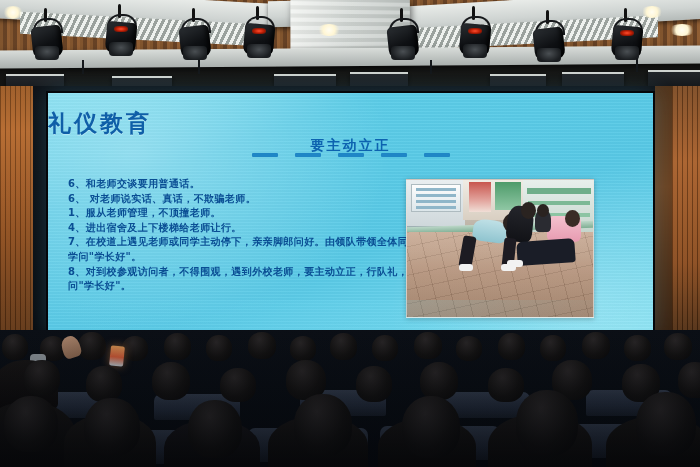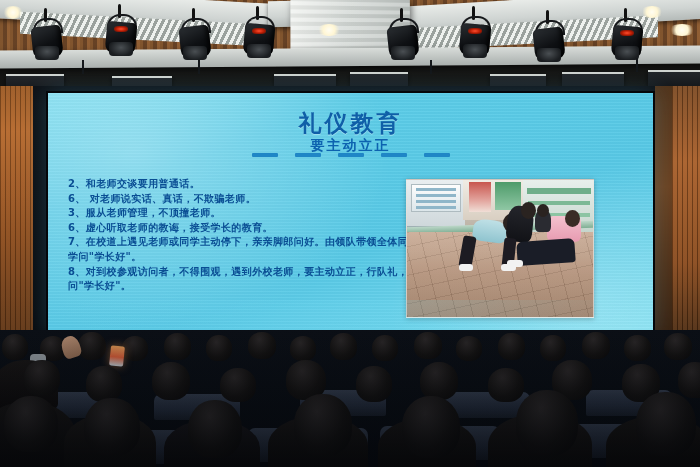--- a/index.html
+++ b/index.html
@@ -161,21 +161,21 @@
     pointer-events:none;
   }
   .screen-sheen2{
     position:absolute;right:-20px;bottom:-40px;width:300px;height:220px;
     background:radial-gradient(ellipse at 70% 70%,rgba(255,255,255,.22) 0%,rgba(255,255,255,0) 65%);
     pointer-events:none;
   }
 
   .slide-title{
     position:absolute;left:0;right:0;top:15px;
-    text-align:center;
+    text-align:left;
     font-size:23px;font-weight:bold;letter-spacing:3px;
     color:#0f5fa8;
     text-shadow:0 1px 0 rgba(255,255,255,.35);
   }
   .slide-subtitle{
     position:absolute;left:0;right:0;top:44px;
     text-align:center;
     font-size:14px;font-weight:bold;letter-spacing:2px;
     color:#0d63b0;
   }
@@ -406,24 +406,24 @@
 
     <div class="dash-rule">
       <i></i>
         <i></i>
         <i></i>
         <i></i>
         <i></i>
     </div>
 
     <div class="slide-body">
-      <div class="ln">2、和老师交谈要用普通话。</div>
+      <div class="ln">6、和老师交谈要用普通话。</div>
       <div class="ln">6、 对老师说实话、真话，不欺骗老师。</div>
-      <div class="ln">3、服从老师管理，不顶撞老师。</div>
-      <div class="ln">6、虚心听取老师的教诲，接受学长的教育。</div>
+      <div class="ln">1、服从老师管理，不顶撞老师。</div>
+      <div class="ln">4、进出宿舍及上下楼梯给老师让行。</div>
       <div class="ln wrap">7、在校道上遇见老师或同学主动停下，亲亲脚郎问好。由领队带领全体同学问"学长好"。</div>
       <div class="ln wrap">8、对到校参观访问者，不得围观，遇到外校老师，要主动立正，行队礼，问"学长好"。</div>
     </div>
 
     <div class="slide-photo">
       <div class="ph-wallL"></div>
       <div class="ph-board">
           <i></i>
           <i></i>
           <i></i>

